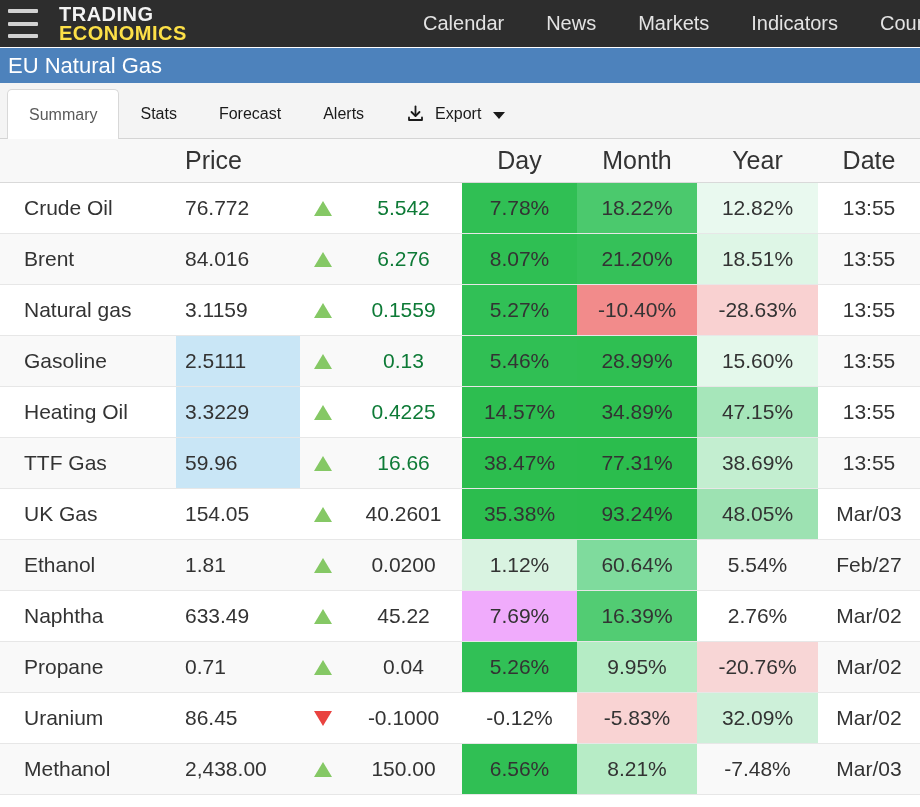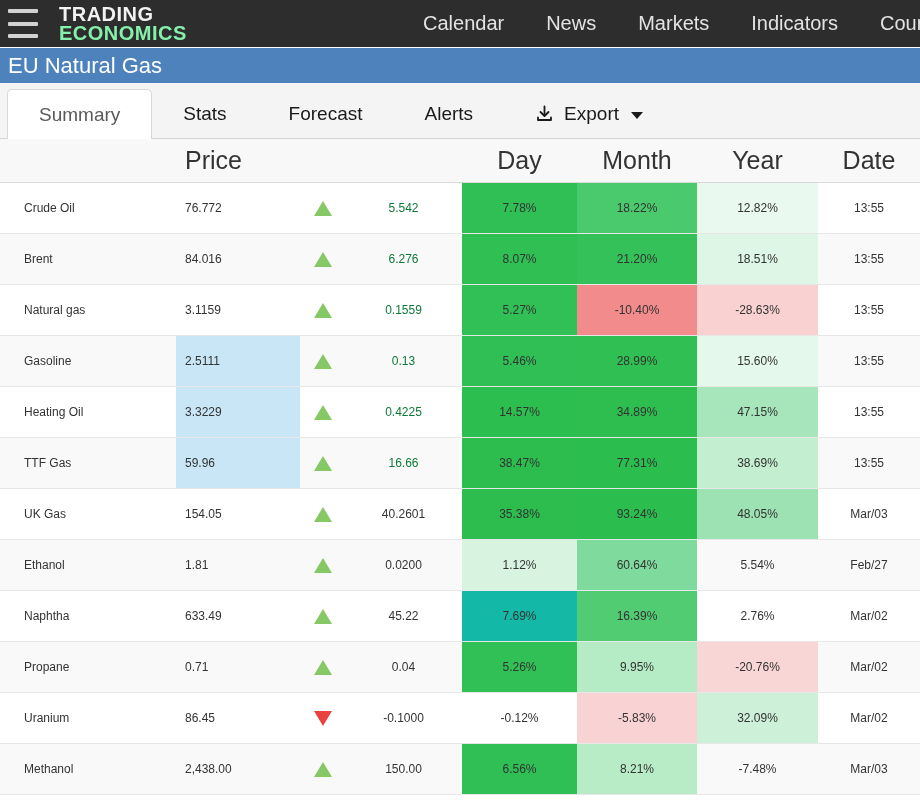--- a/index.html
+++ b/index.html
@@ -7,49 +7,49 @@
     font-family: "Liberation Sans", sans-serif; }
 
   
   .navbar { position: relative; height: 47px; background: #2d2d2d; }
   .hamburger { position: absolute; left: 8px; top: 9px; width: 30px; height: 29px;
     display: flex; flex-direction: column; justify-content: space-between; cursor: pointer; }
   .hamburger span { display: block; width: 30px; height: 4px; background: #d2d2d2; border-radius: 1px; }
   .logo { position: absolute; left: 59px; top: 5px; font-weight: 700; font-size: 20px;
     line-height: 0.95; letter-spacing: 0.5px; cursor: pointer; }
   .logo-l1 { color: #f2f2f2; }
-  .logo-l2 { color: #86efac; }
+  .logo-l2 { color: #fde047; }
   .nav-links { position: absolute; left: 423px; top: 0; height: 47px;
     display: flex; align-items: center; gap: 42px; white-space: nowrap; }
   .nav-links .nav-item { color: #e3e3e3; font-size: 20px; cursor: pointer; }
 
   
   .title-bar { height: 36px; background: #4d82bc; border-top: 1px solid #ffffff;
     display: flex; align-items: center; padding-left: 8px; }
   .title-bar h1 { color: #ffffff; font-size: 22px; font-weight: 400; }
 
   
   .tabs-bar { height: 56px; background: #f4f4f4; border-bottom: 1px solid #d4d4d4;
     display: flex; align-items: flex-end; padding-left: 7px; }
-  .tab { height: 49px; display: flex; align-items: center; padding: 0 31px;
-    font-size: 19px; color: #1a1a1a; cursor: pointer; }
+  .tab { height: 49px; display: flex; align-items: center; padding: 0 21px;
+    font-size: 16px; color: #1a1a1a; cursor: pointer; }
   .tab.active { height: 50px; margin-bottom: -1px; background: #fff;
     border: 1px solid #d8d8d8; border-bottom: none; border-radius: 5px 5px 0 0; color: #5a5a5a; }
   .tab.export { gap: 10px; }
   .dl-icon svg { display: block; }
   .caret { display: inline-block; width: 0; height: 0; margin-left: 2px; margin-top: 3px;
     border-left: 6px solid transparent; border-right: 6px solid transparent;
     border-top: 7px solid #1a1a1a; }
 
   
   .thead { display: flex; height: 44px; background: #f8f8f8;
     border-bottom: 1px solid #d9d9d9; font-size: 25px; color: #333; }
   .thead .cell { font-weight: 400; }
   .row { display: flex; height: 51px; border-bottom: 1px solid #e7e7e7;
-    background: #fff; font-size: 12px; color: #333; }
+    background: #fff; font-size: 21px; color: #333; }
   .row.alt { background: #f9f9f9; }
   .cell { display: flex; align-items: center; height: 100%; }
   .c-name   { width: 176px; padding-left: 24px; }
   .c-price  { width: 124px; padding-left: 9px; }
   .c-arrow  { width: 45px;  justify-content: center; }
   .c-change { width: 117px; justify-content: center; }
   .c-day    { width: 115px; justify-content: center; }
   .c-month  { width: 120px; justify-content: center; }
   .c-year   { width: 121px; justify-content: center; }
   .c-date   { width: 102px; justify-content: center; }
@@ -211,21 +211,21 @@
       <div class="cell c-year">5.54%</div>
       <div class="cell c-date">Feb/27</div>
     </div>
     <div class="row">
       <div class="cell c-name">Naphtha</div>
       <div class="cell c-price">633.49</div>
       <div class="cell c-arrow">
         <span class="tri-up"></span>
       </div>
       <div class="cell c-change" style="color: rgb(51, 51, 51);">45.22</div>
-      <div class="cell c-day" style="background: #14b8a6;">7.69%</div>
+      <div class="cell c-day" style="background: #f0abfc;">7.69%</div>
       <div class="cell c-month" style="background: rgb(82, 204, 115);">16.39%</div>
       <div class="cell c-year">2.76%</div>
       <div class="cell c-date">Mar/02</div>
     </div>
     <div class="row alt">
       <div class="cell c-name">Propane</div>
       <div class="cell c-price">0.71</div>
       <div class="cell c-arrow">
         <span class="tri-up"></span>
       </div>

